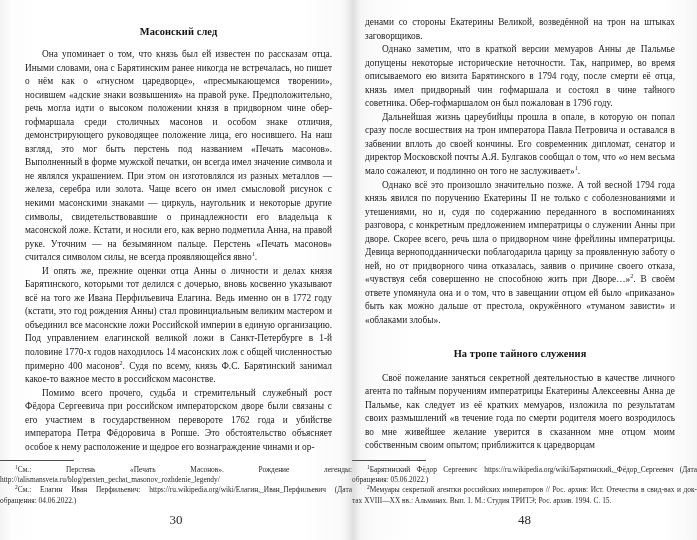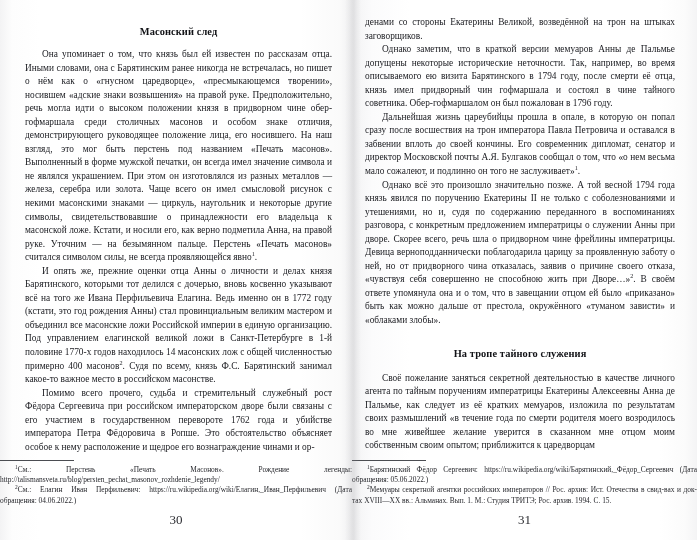--- a/index.html
+++ b/index.html
@@ -169,17 +169,17 @@
 
       <p class="body"><span>Своё пожелание заняться секретной деятельностью в качестве личного агента по тайным поручениям императрицы Екатерины Алексеевны Анна де Пальмье, как следует из её кратких мемуаров, изложила по результатам своих размышлений «в течение года по смерти родителя моего возродилось во мне живейшее желание уверится в сказанном мне отцом моим собственным своим опытом; приближится к царедворцам</span></p>
     </div>
 
     <div class="footnotes">
       <div class="fn-rule"></div>
       <p class="footnote"><span class="fn-marker">1</span><span>Барятинский Фёдор Сергеевич: https://ru.wikipedia.org/wiki/Барятинский,_Фёдор_Сергеевич (Дата обращения: 05.06.2022.)</span></p>
       <p class="footnote"><span class="fn-marker">2</span><span>Мемуары секретной агентки российских императоров // Рос. архив: Ист. Отечества в свид-вах и док-тах XVIII—XX вв.: Альманах. Вып. 1. М.: Студия ТРИТЭ; Рос. архив. 1994. С. 15.</span></p>
     </div>
 
-    <div class="folio">31</div>
+    <div class="folio">48</div>
   </div>
 
   <div class="gutter-shadow"></div>
 </div>
 
 </body></html>

